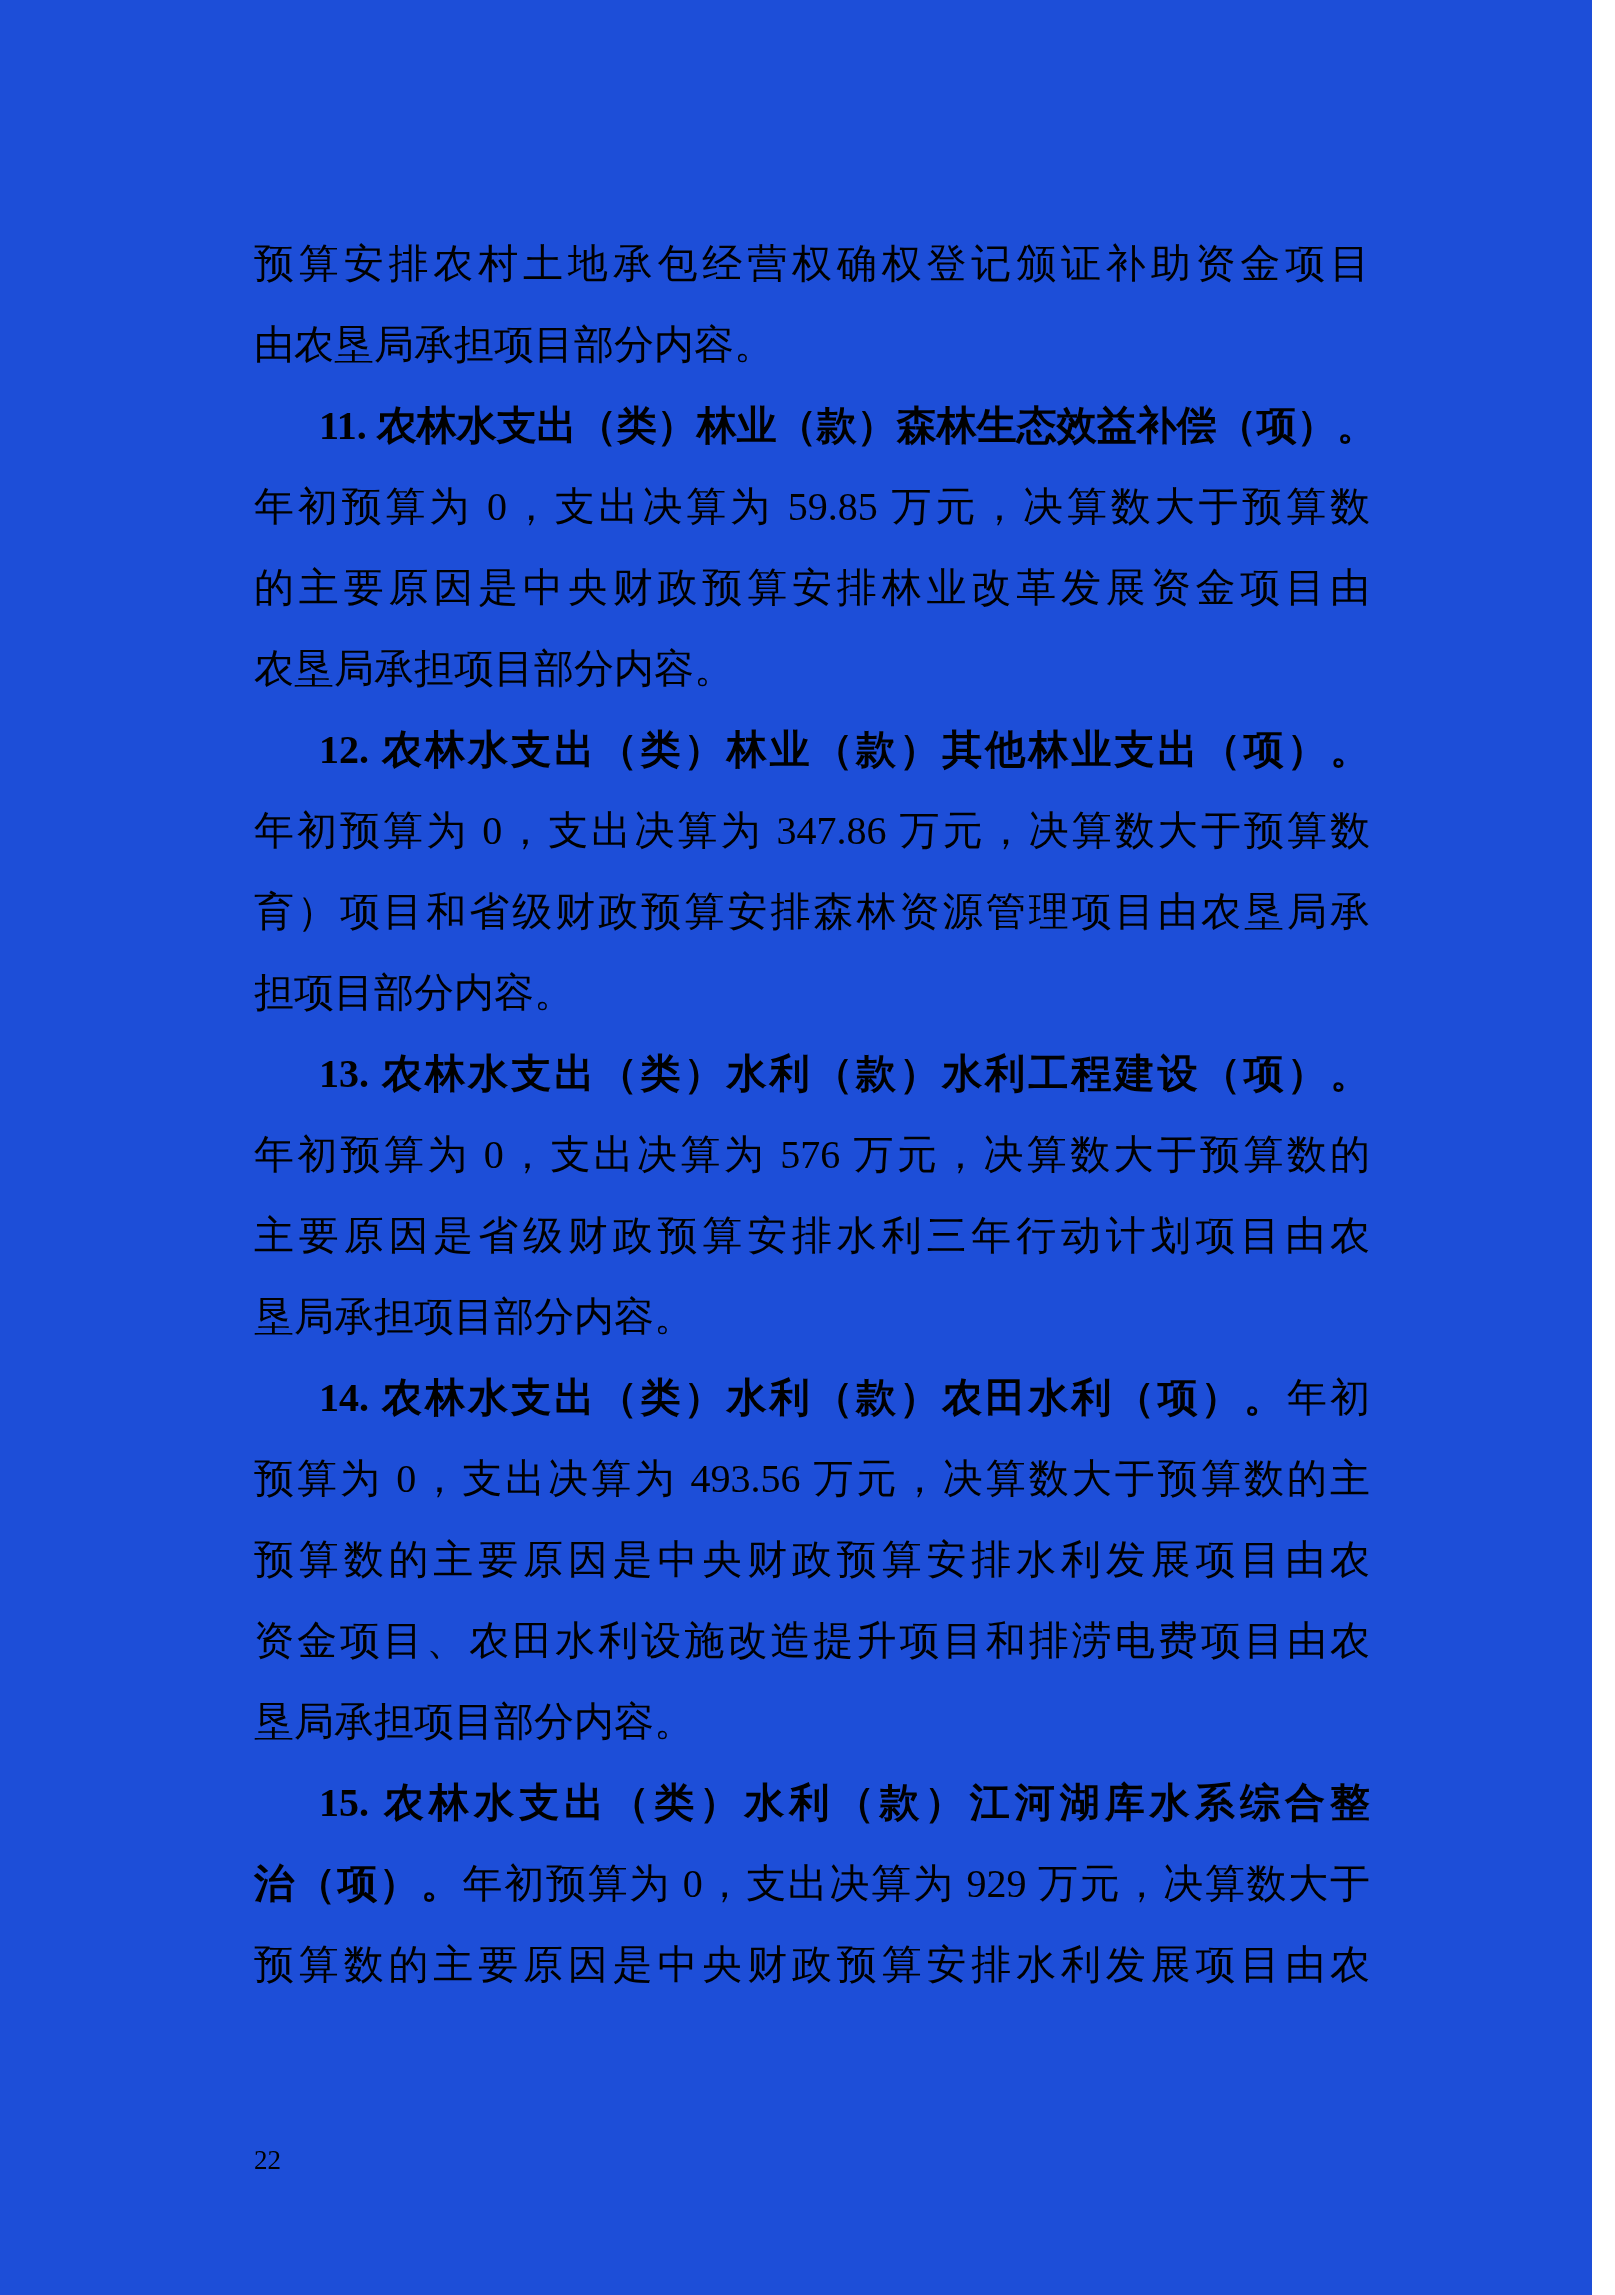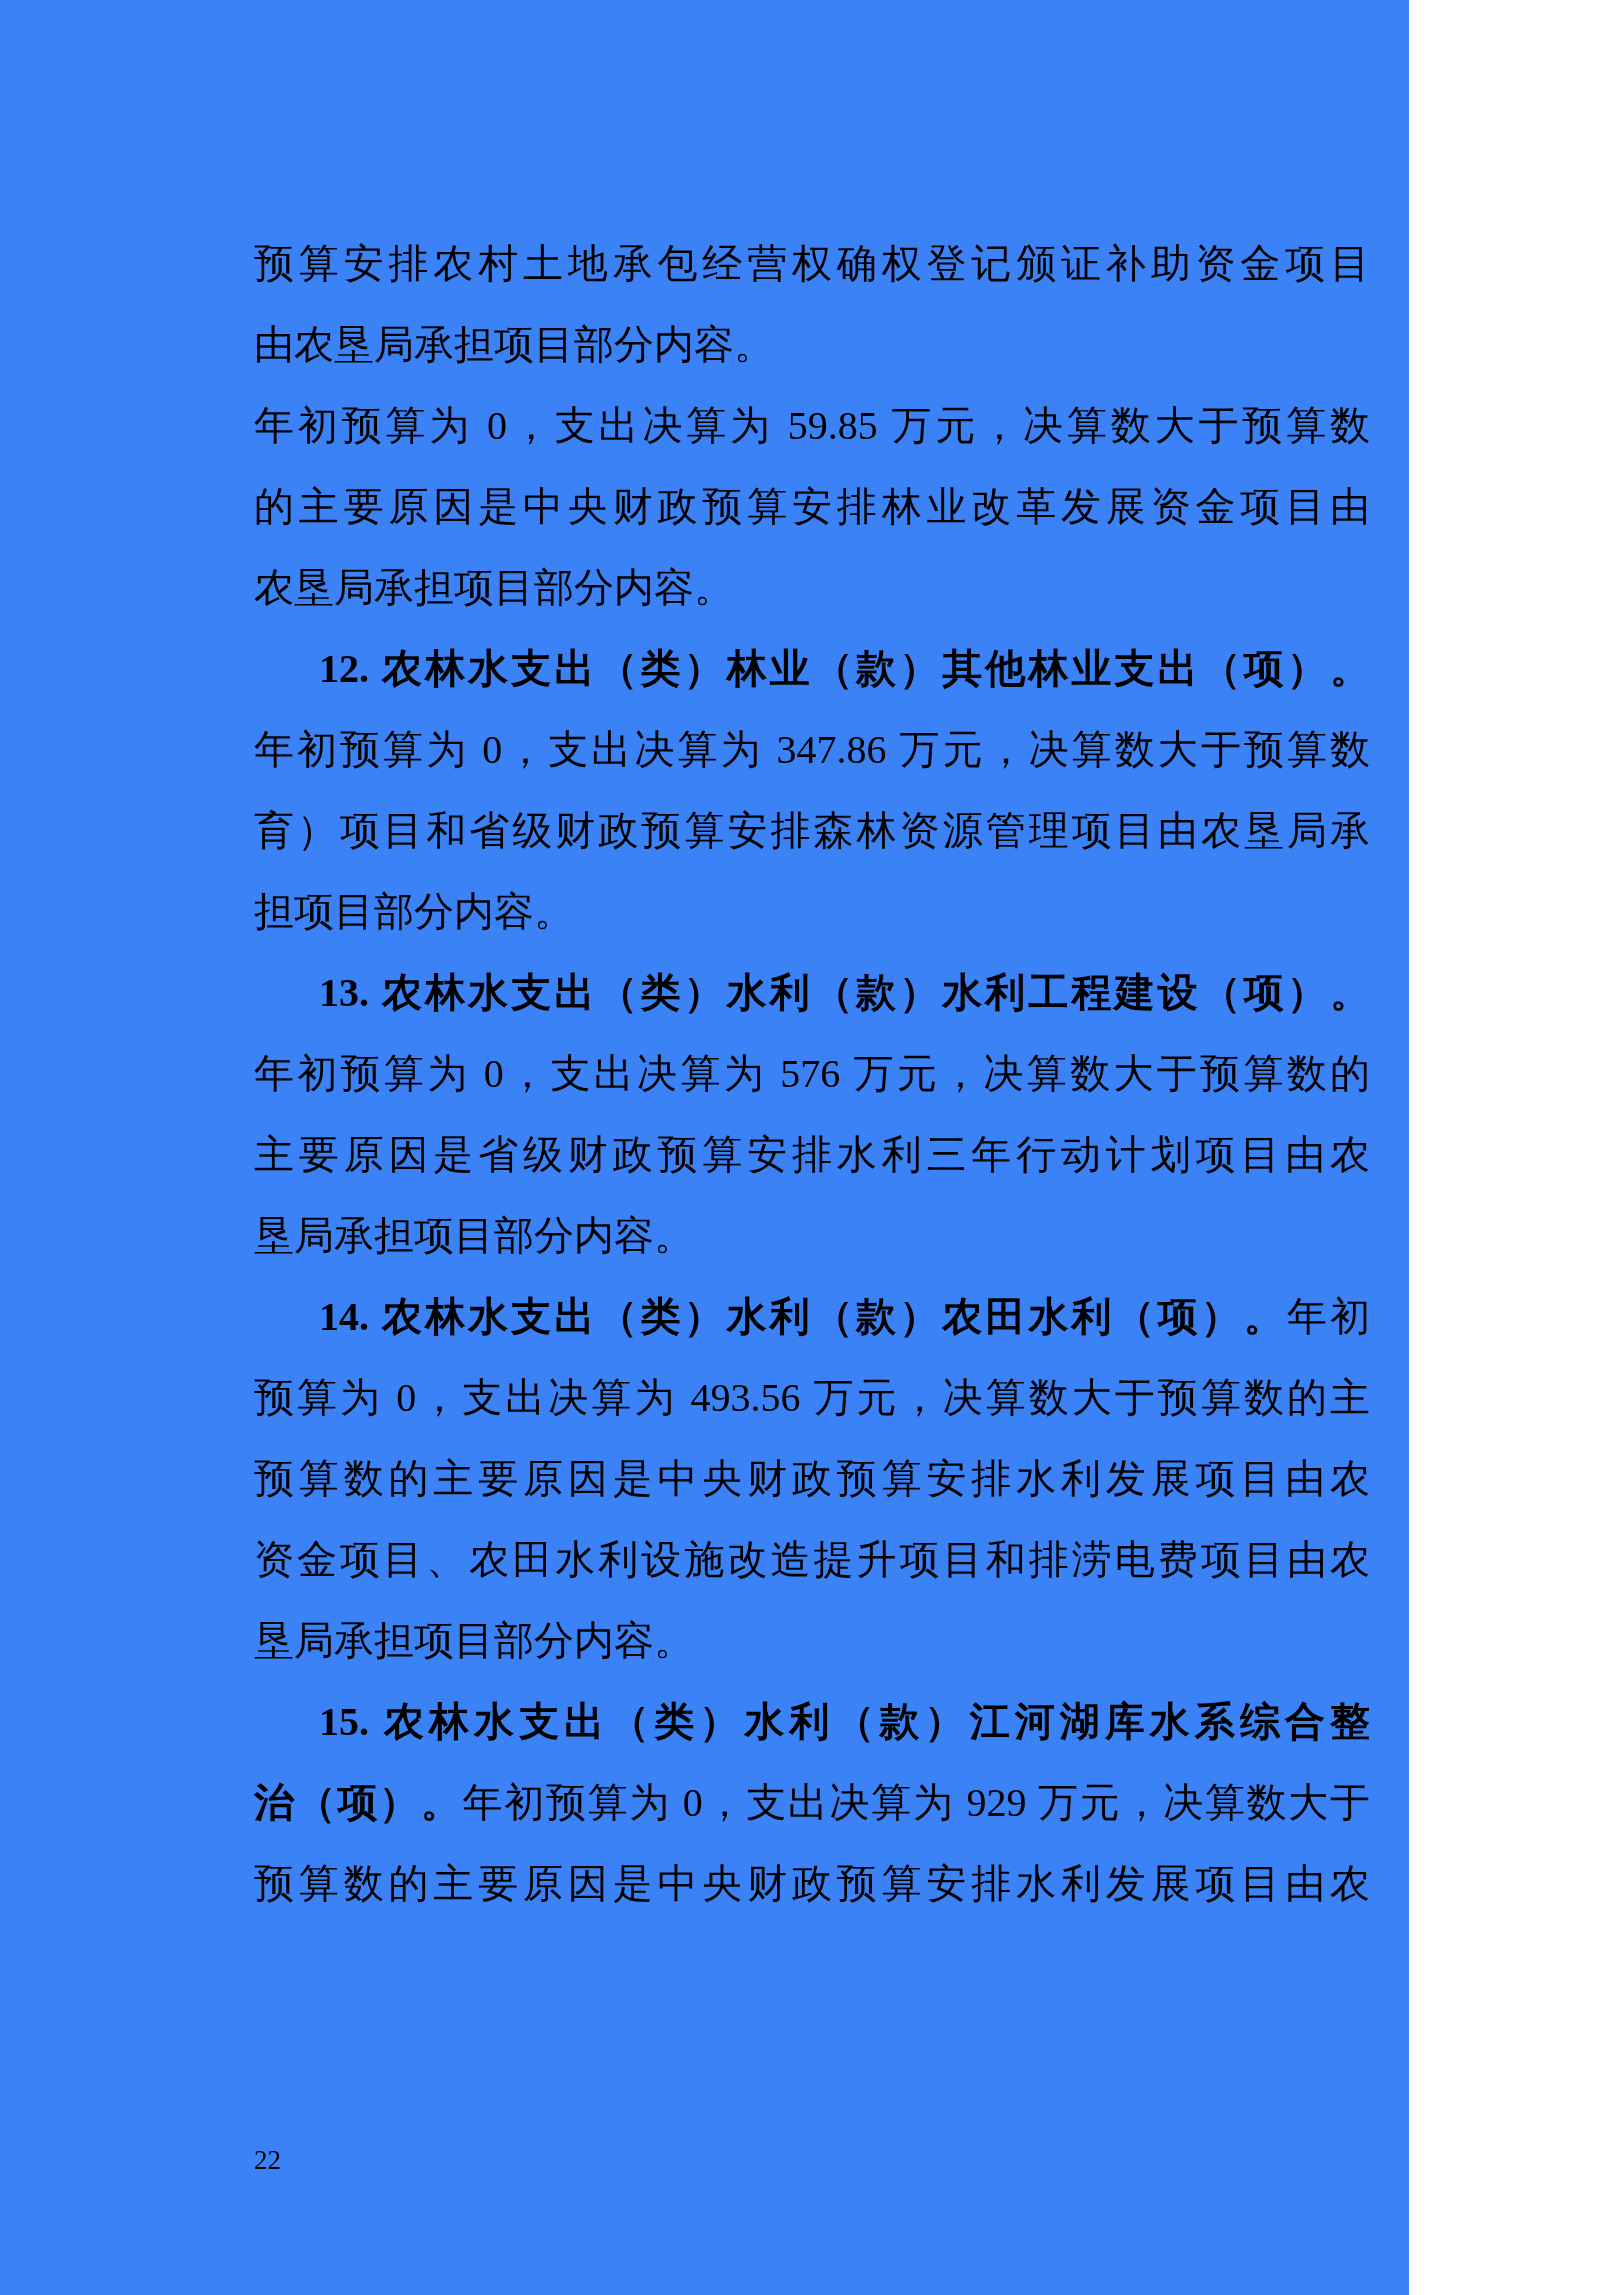--- a/index.html
+++ b/index.html
@@ -2,23 +2,23 @@
 <html style="font-size:10.4px"><head>
 <meta charset="utf-8">
 <style>
   html, body {
     margin: 0;
     padding: 0;
     background: #ffffff;
   }
   .page {
     position: relative;
-    width: 1409px;
+    width: 1592px;
     height: 2295px;
-    background: #3b82f6;
+    background: #1d4ed8;
     overflow: hidden;
     font-family: "Liberation Serif", "DejaVu Serif", serif;
     color: #000000;
   }
   .text-block {
     position: absolute;
     left: 254px;
     top: 223px;
     width: 1116px;
   }
@@ -50,20 +50,21 @@
     line-height: 29px;
   }
 </style>
 </head>
 <body>
 
 <div class="page">
   <div class="text-block" id="text-block">
       <div class="line"><span class="seg">预算安排农村土地承包经营权确权登记颁证补助资金项目</span></div>
       <div class="line para-end"><span class="seg">由农垦局承担项目部分内容。</span></div>
+      <div class="line indent"><span class="seg seg-bold">11. 农林水支出（类）林业（款）森林生态效益补偿（项）。</span></div>
       <div class="line"><span class="seg">年初预算为 0，支出决算为 59.85 万元，决算数大于预算数</span></div>
       <div class="line"><span class="seg">的主要原因是中央财政预算安排林业改革发展资金项目由</span></div>
       <div class="line para-end"><span class="seg">农垦局承担项目部分内容。</span></div>
       <div class="line indent"><span class="seg seg-bold">12. 农林水支出（类）林业（款）其他林业支出（项）。</span></div>
       <div class="line"><span class="seg">年初预算为 0，支出决算为 347.86 万元，决算数大于预算数</span></div>
       <div class="line"><span class="seg">育）项目和省级财政预算安排森林资源管理项目由农垦局承</span></div>
       <div class="line para-end"><span class="seg">担项目部分内容。</span></div>
       <div class="line indent"><span class="seg seg-bold">13. 农林水支出（类）水利（款）水利工程建设（项）。</span></div>
       <div class="line"><span class="seg">年初预算为 0，支出决算为 576 万元，决算数大于预算数的</span></div>
       <div class="line"><span class="seg">主要原因是省级财政预算安排水利三年行动计划项目由农</span></div>

